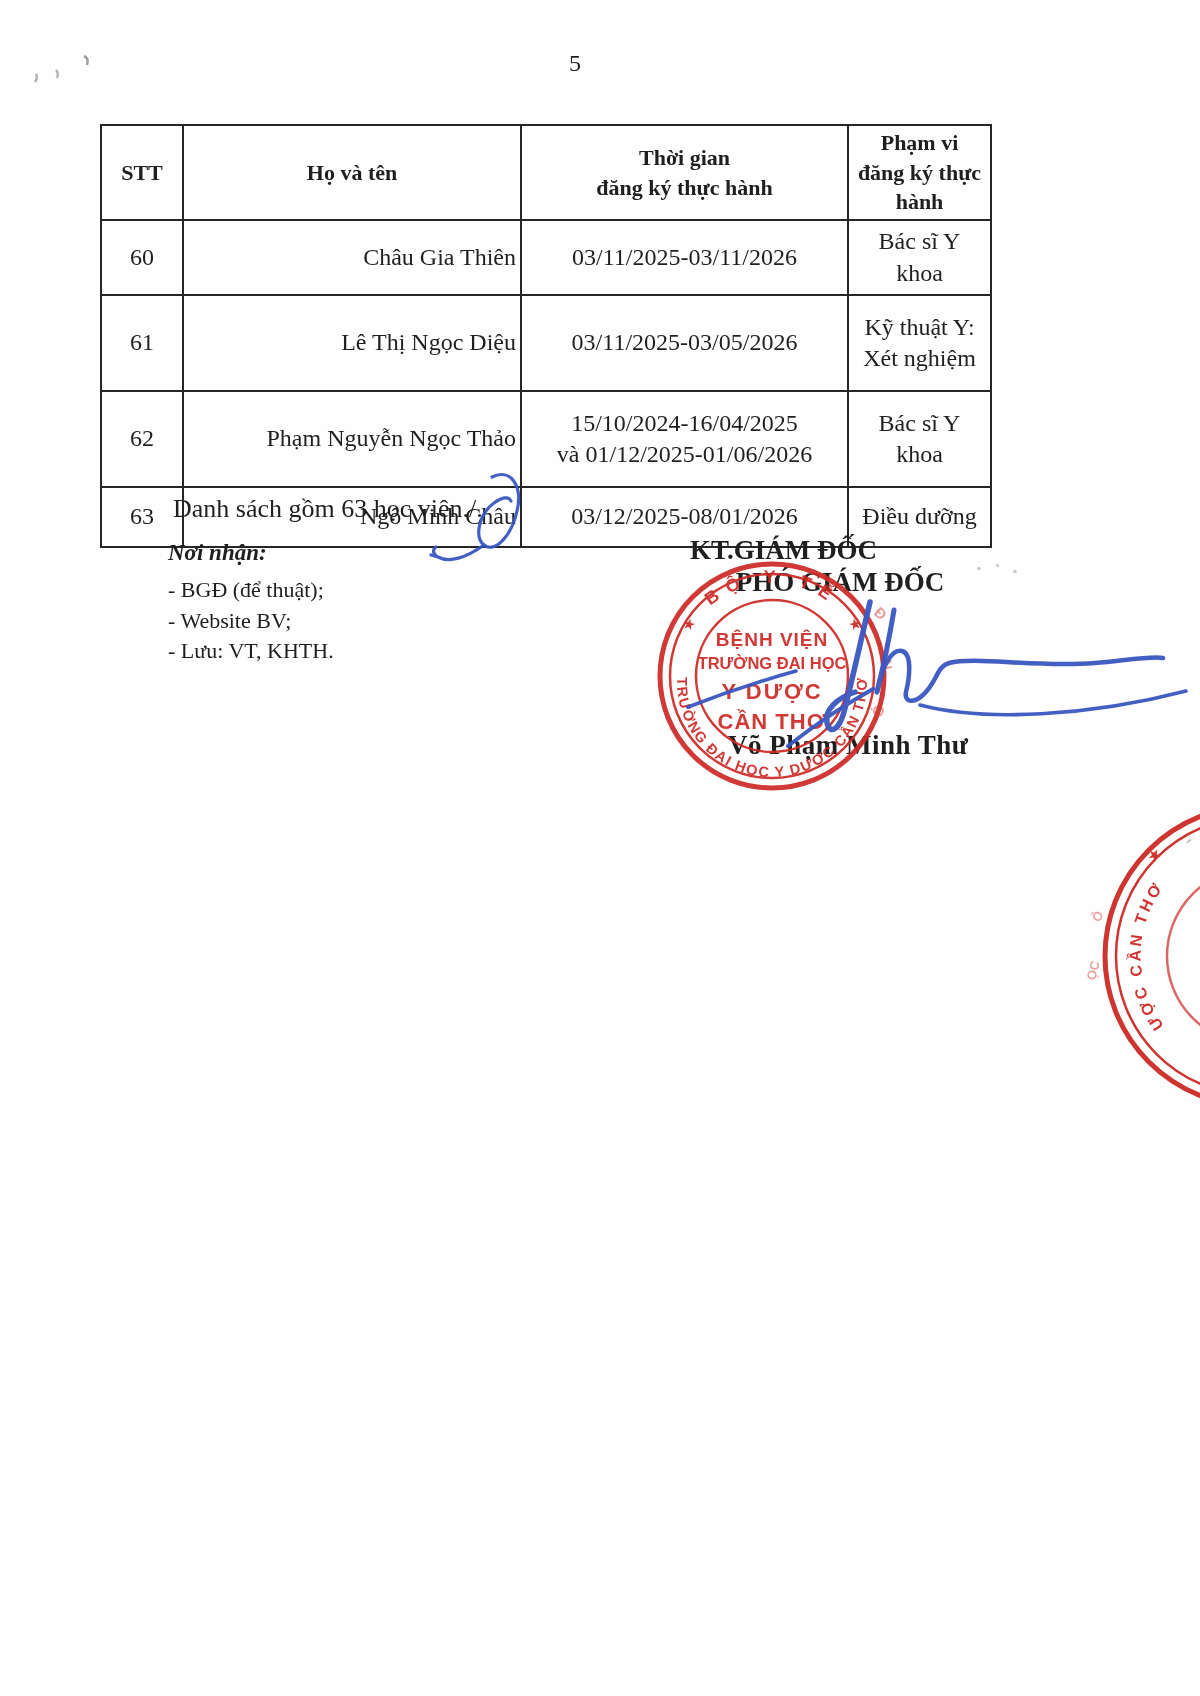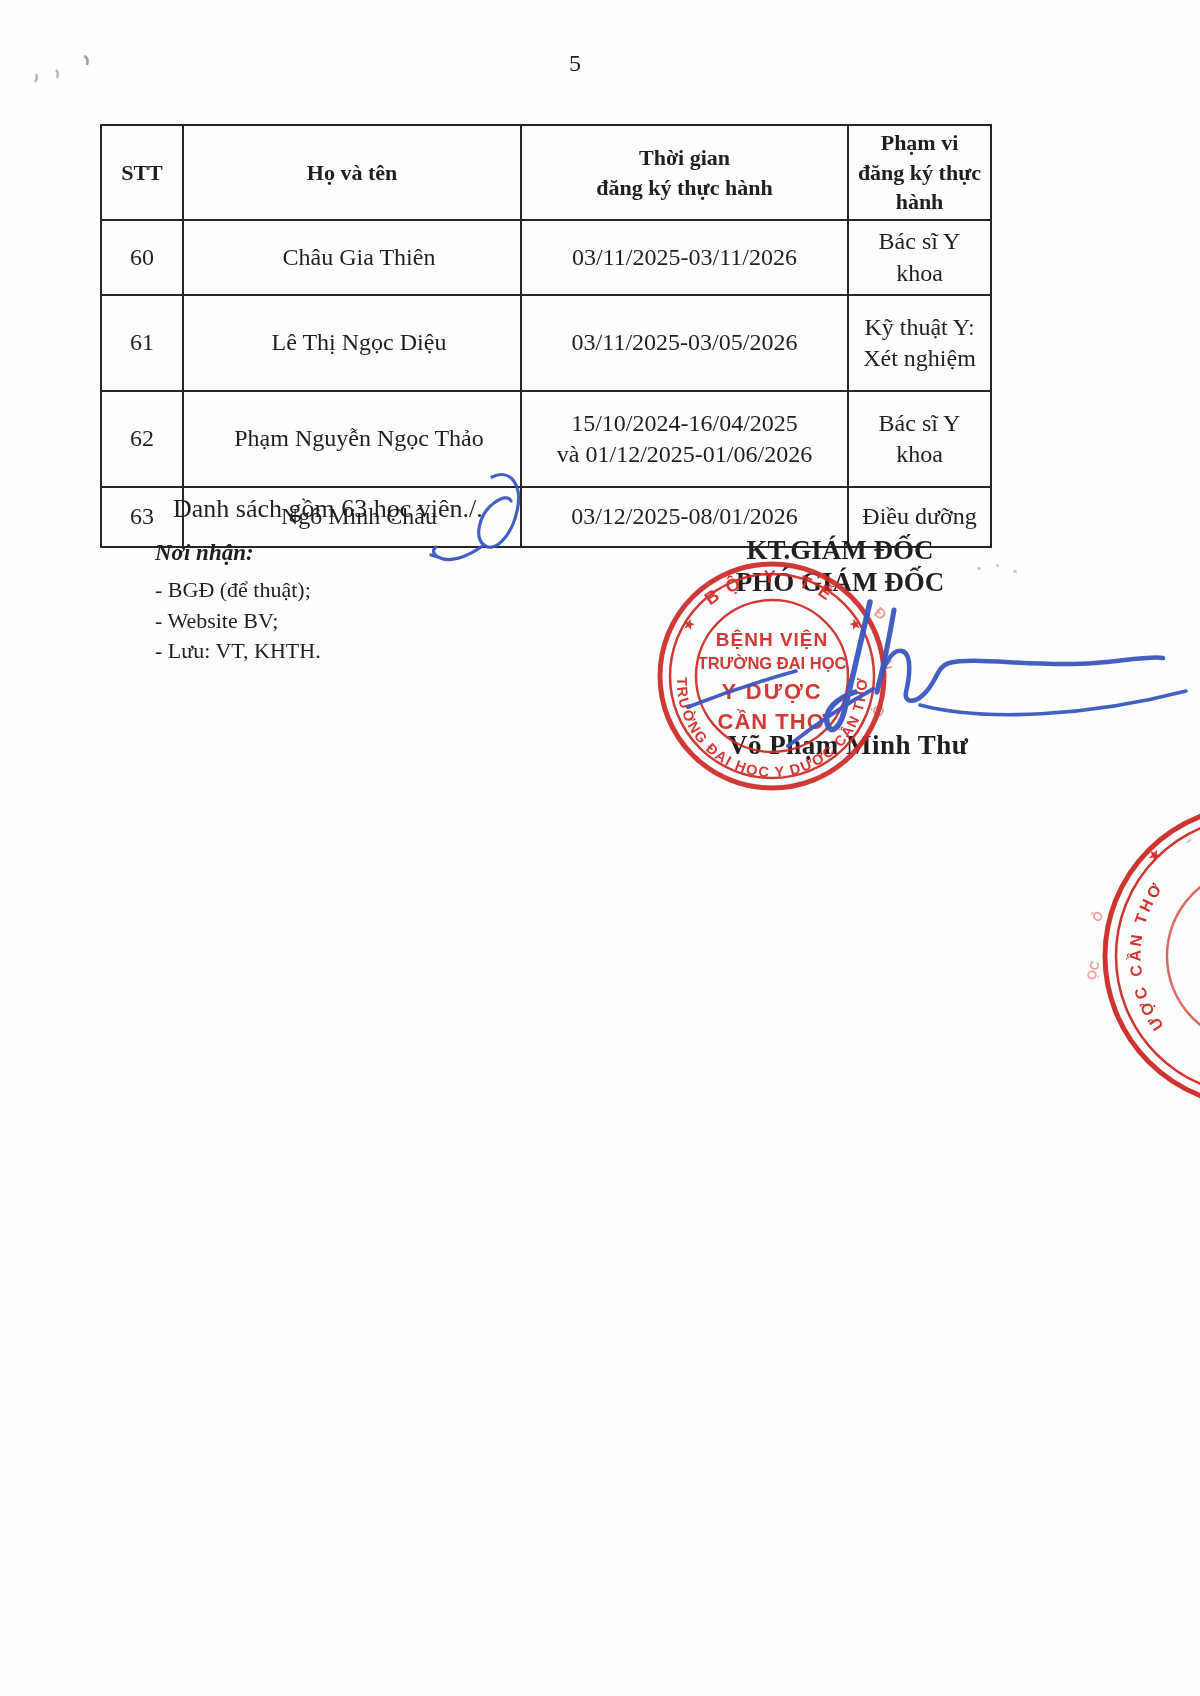--- a/index.html
+++ b/index.html
@@ -21,27 +21,27 @@
   .reg-table th,.reg-table td{
     border:2.5px solid #262626;vertical-align:middle;text-align:center;
     white-space:pre-line;padding:2px 4px;
   }
   .reg-table thead tr{height:78px}
   .reg-table th{font-size:22px;font-weight:bold;line-height:1.35;}
   .reg-table tbody tr{height:96px}
   .reg-table tbody tr:nth-child(1){height:75px}
   .reg-table tbody tr:nth-child(4){height:60px}
   .reg-table td{font-size:24px;line-height:1.3;}
-  .reg-table td.c-name{text-align:center;padding-left:18px;}
+  .reg-table td.c-name{text-align:right;padding-left:18px;}
   
   .summary{position:absolute;left:173px;top:494px;font-size:26px;}
-  .recipients{position:absolute;left:155px;top:540px;}
+  .recipients{position:absolute;left:168px;top:540px;}
   .rec-title{font-size:23px;font-weight:bold;font-style:italic;margin-bottom:9px;}
   .rec-item{font-size:22px;line-height:30.5px;}
-  .sig-title1{position:absolute;left:690px;top:535px;width:300px;text-align:center;
+  .sig-title1{position:absolute;left:690px;top:535px;width:300px;text-align:left;
     font-size:27px;font-weight:bold;}
   .sig-title2{position:absolute;left:690px;top:567px;width:300px;text-align:center;
     font-size:27px;font-weight:bold;}
   .signer{position:absolute;left:728px;top:730px;font-size:27px;font-weight:bold;letter-spacing:.5px;}
   
   .stamp-svg{position:absolute;left:652px;top:556px;width:240px;height:240px;opacity:.93;}
   .partial-stamp-svg{position:absolute;left:1040px;top:808px;width:160px;height:290px;opacity:.95;}
   .ink-svg,.marks-svg{position:absolute;left:0;top:0;pointer-events:none;}
   .noise{position:absolute;background:#c7c7c7;border-radius:50%;}
 </style>

